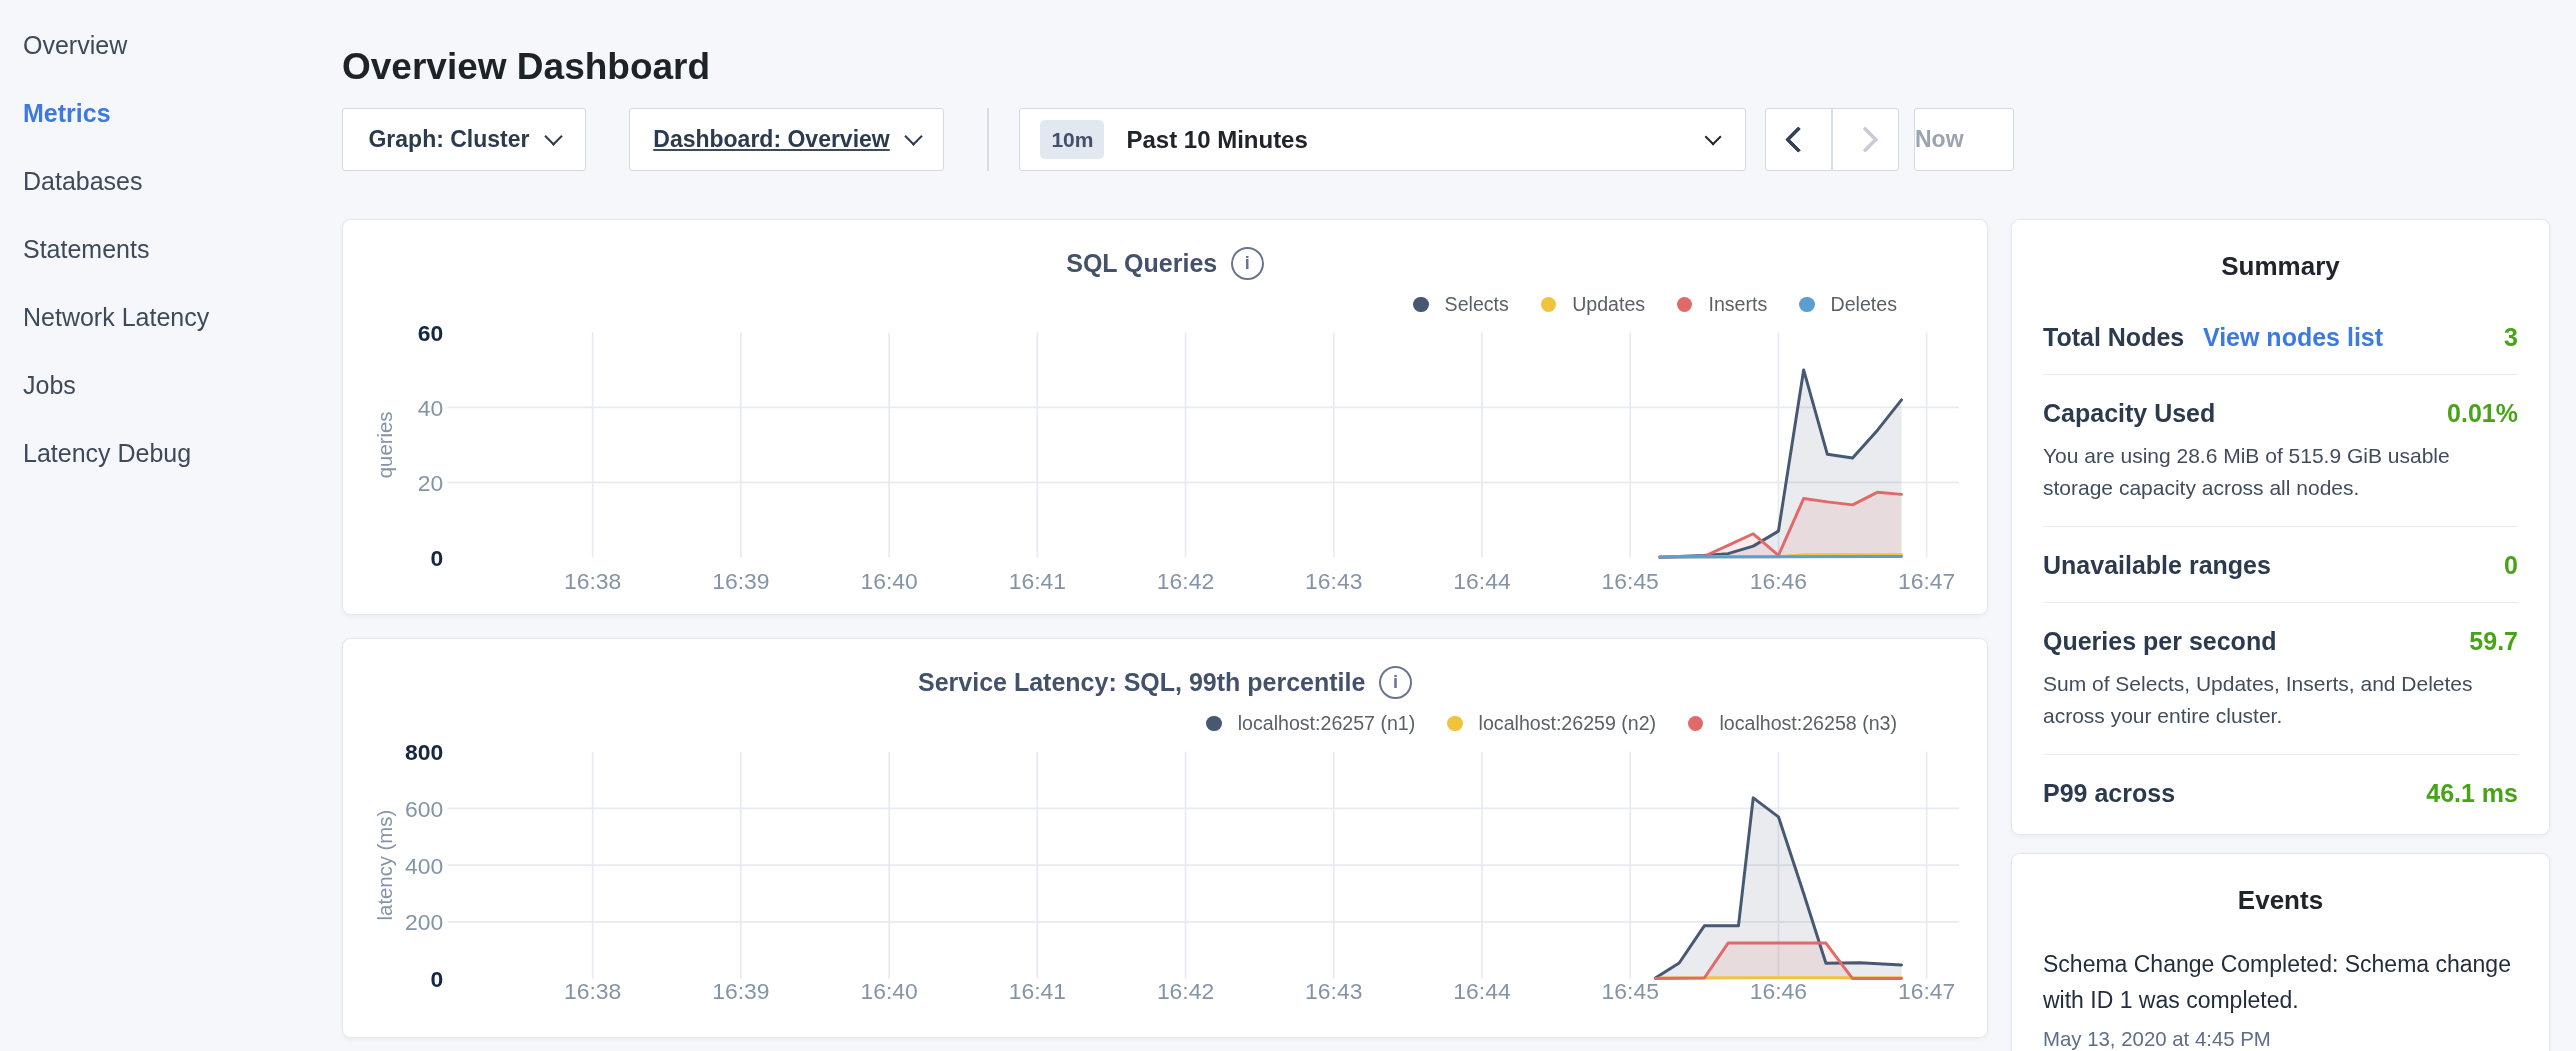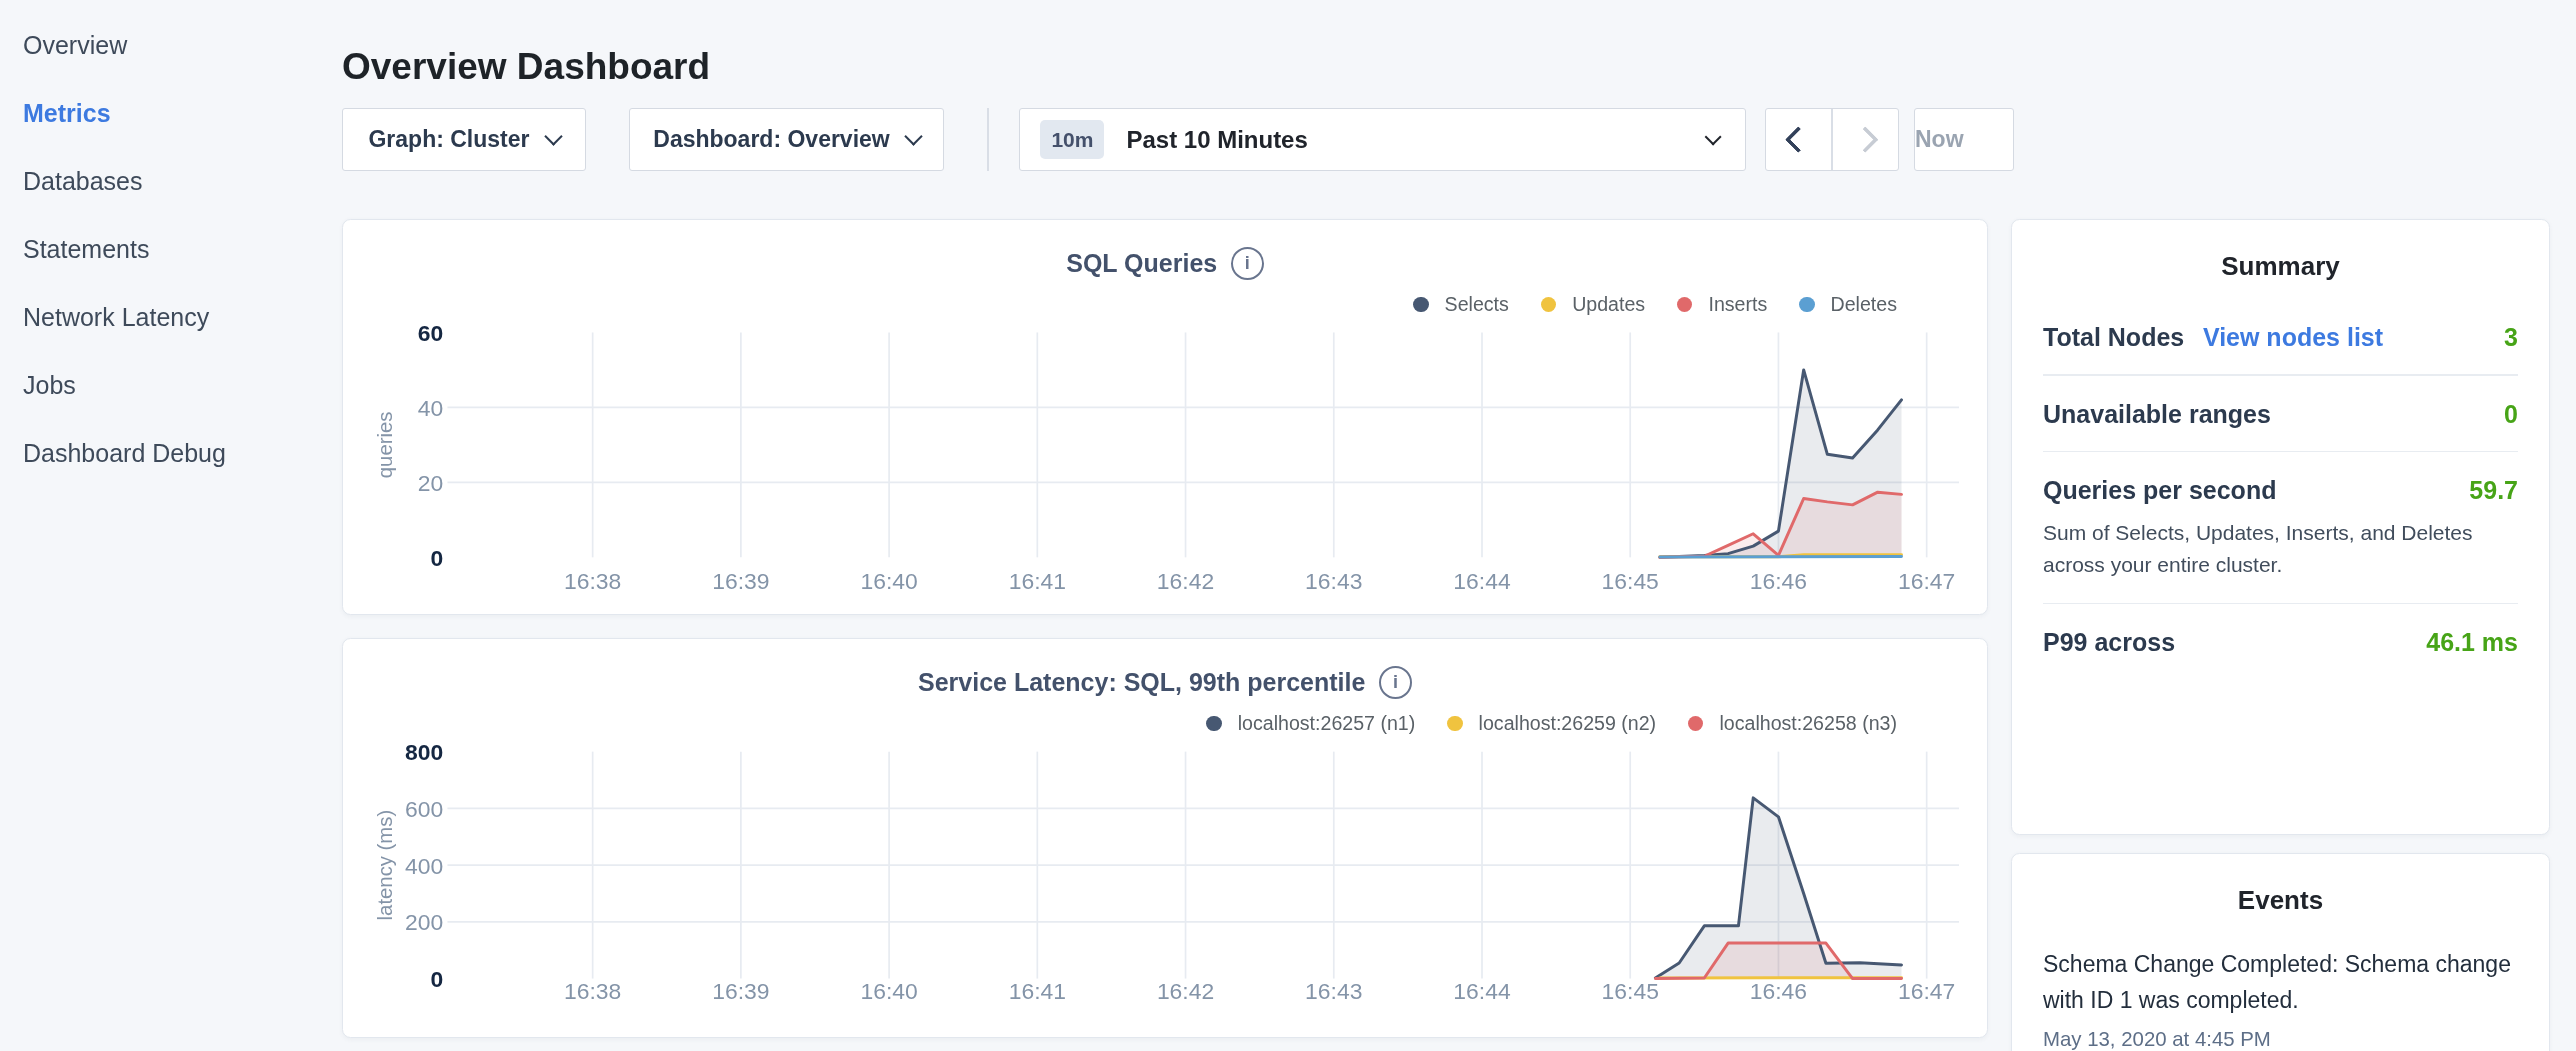--- a/index.html
+++ b/index.html
@@ -19,21 +19,21 @@
   
   .page-title{position:absolute;left:342px;top:21px;font-size:37px;font-weight:bold;color:#1e2328;}
 
   
   .ctl{position:absolute;top:108px;height:63px;background:#fff;border:0.9px solid #d5dae2;border-radius:3px;
        display:flex;align-items:center;box-sizing:border-box;}
   .btn-text{font-size:23px;font-weight:bold;color:#2c3a4e;}
   .chev{width:11px;height:11px;border-right:2.6px solid #2c3a4e;border-bottom:2.6px solid #2c3a4e;
         transform:rotate(45deg);margin-left:17px;margin-top:-6.8px;}
   #graph-dd{left:342px;width:244px;justify-content:center;}
-  #dash-dd{left:629px;width:315px;justify-content:center;}
+  #dash-dd{left:629px;width:315px;justify-content:center;text-decoration:underline;}
   .vdivider{position:absolute;left:987px;top:108px;width:1.7px;height:63px;background:#d9dee6;}
   #time-sel{left:1019px;width:727px;padding:0 25.5px 0 20.4px;text-align:right;}
   .time-badge{background:#e2e8f0;border-radius:5.1px;padding:7.7px 11px;font-size:21px;font-weight:bold;color:#44506b;}
   .time-label{margin-left:22px;font-size:24px;font-weight:bold;color:#20242b;}
   .time-chev{margin-left:auto;width:10.2px;height:10.2px;border-right:2.1px solid #20242b;border-bottom:2.1px solid #20242b;transform:rotate(45deg);margin-top:-5.1px;}
   #pager{left:1765px;width:134px;padding:0;}
   .pager-half{flex:1;height:100%;display:flex;align-items:center;justify-content:center;cursor:pointer;}
   .pager-sep{width:1.7px;height:100%;background:#d9dee6;}
   .chev-left{width:14.5px;height:14.5px;border-left:4.3px solid #33415a;border-bottom:4.3px solid #33415a;transform:rotate(45deg);border-radius:1.7px;}
   .chev-right{width:14.5px;height:14.5px;border-right:4.3px solid #c7ccd4;border-top:4.3px solid #c7ccd4;transform:rotate(45deg);border-radius:1.7px;}
@@ -80,21 +80,21 @@
 
 <div id="app">
 
   <nav class="sidebar">
     <div class="side-item">Overview</div>
     <div class="side-item active">Metrics</div>
     <div class="side-item">Databases</div>
     <div class="side-item">Statements</div>
     <div class="side-item">Network Latency</div>
     <div class="side-item">Jobs</div>
-    <div class="side-item">Dashboard Debug</div>
+    <div class="side-item">Latency Debug</div>
   </nav>
 
   <h1 class="page-title">Overview Dashboard</h1>
 
   <div class="ctl" id="graph-dd">
     <span class="btn-text">Graph: Cluster</span>
     <span class="chev"></span>
   </div>
   <div class="ctl" id="dash-dd">
     <span class="btn-text">Dashboard: Overview</span>
@@ -246,20 +246,27 @@
     <div class="panel-title">Summary</div>
     <div class="panel-body">
       <div class="srow">
         <div class="srow-top">
           <span class="srow-label">Total Nodes</span>
           <span class="srow-link">View nodes list</span>
           <span class="srow-value">3</span>
         </div>
       </div>
       <div class="hdiv"></div>
+      <div class="srow">
+        <div class="srow-top">
+          <span class="srow-label">Capacity Used</span>
+          <span class="srow-value">0.01%</span>
+        </div>
+        <div class="srow-desc">You are using 28.6 MiB of 515.9 GiB usable storage capacity across all nodes.</div>
+      </div>
       <div class="hdiv"></div>
       <div class="srow">
         <div class="srow-top">
           <span class="srow-label">Unavailable ranges</span>
           <span class="srow-value">0</span>
         </div>
       </div>
       <div class="hdiv"></div>
       <div class="srow">
         <div class="srow-top">

